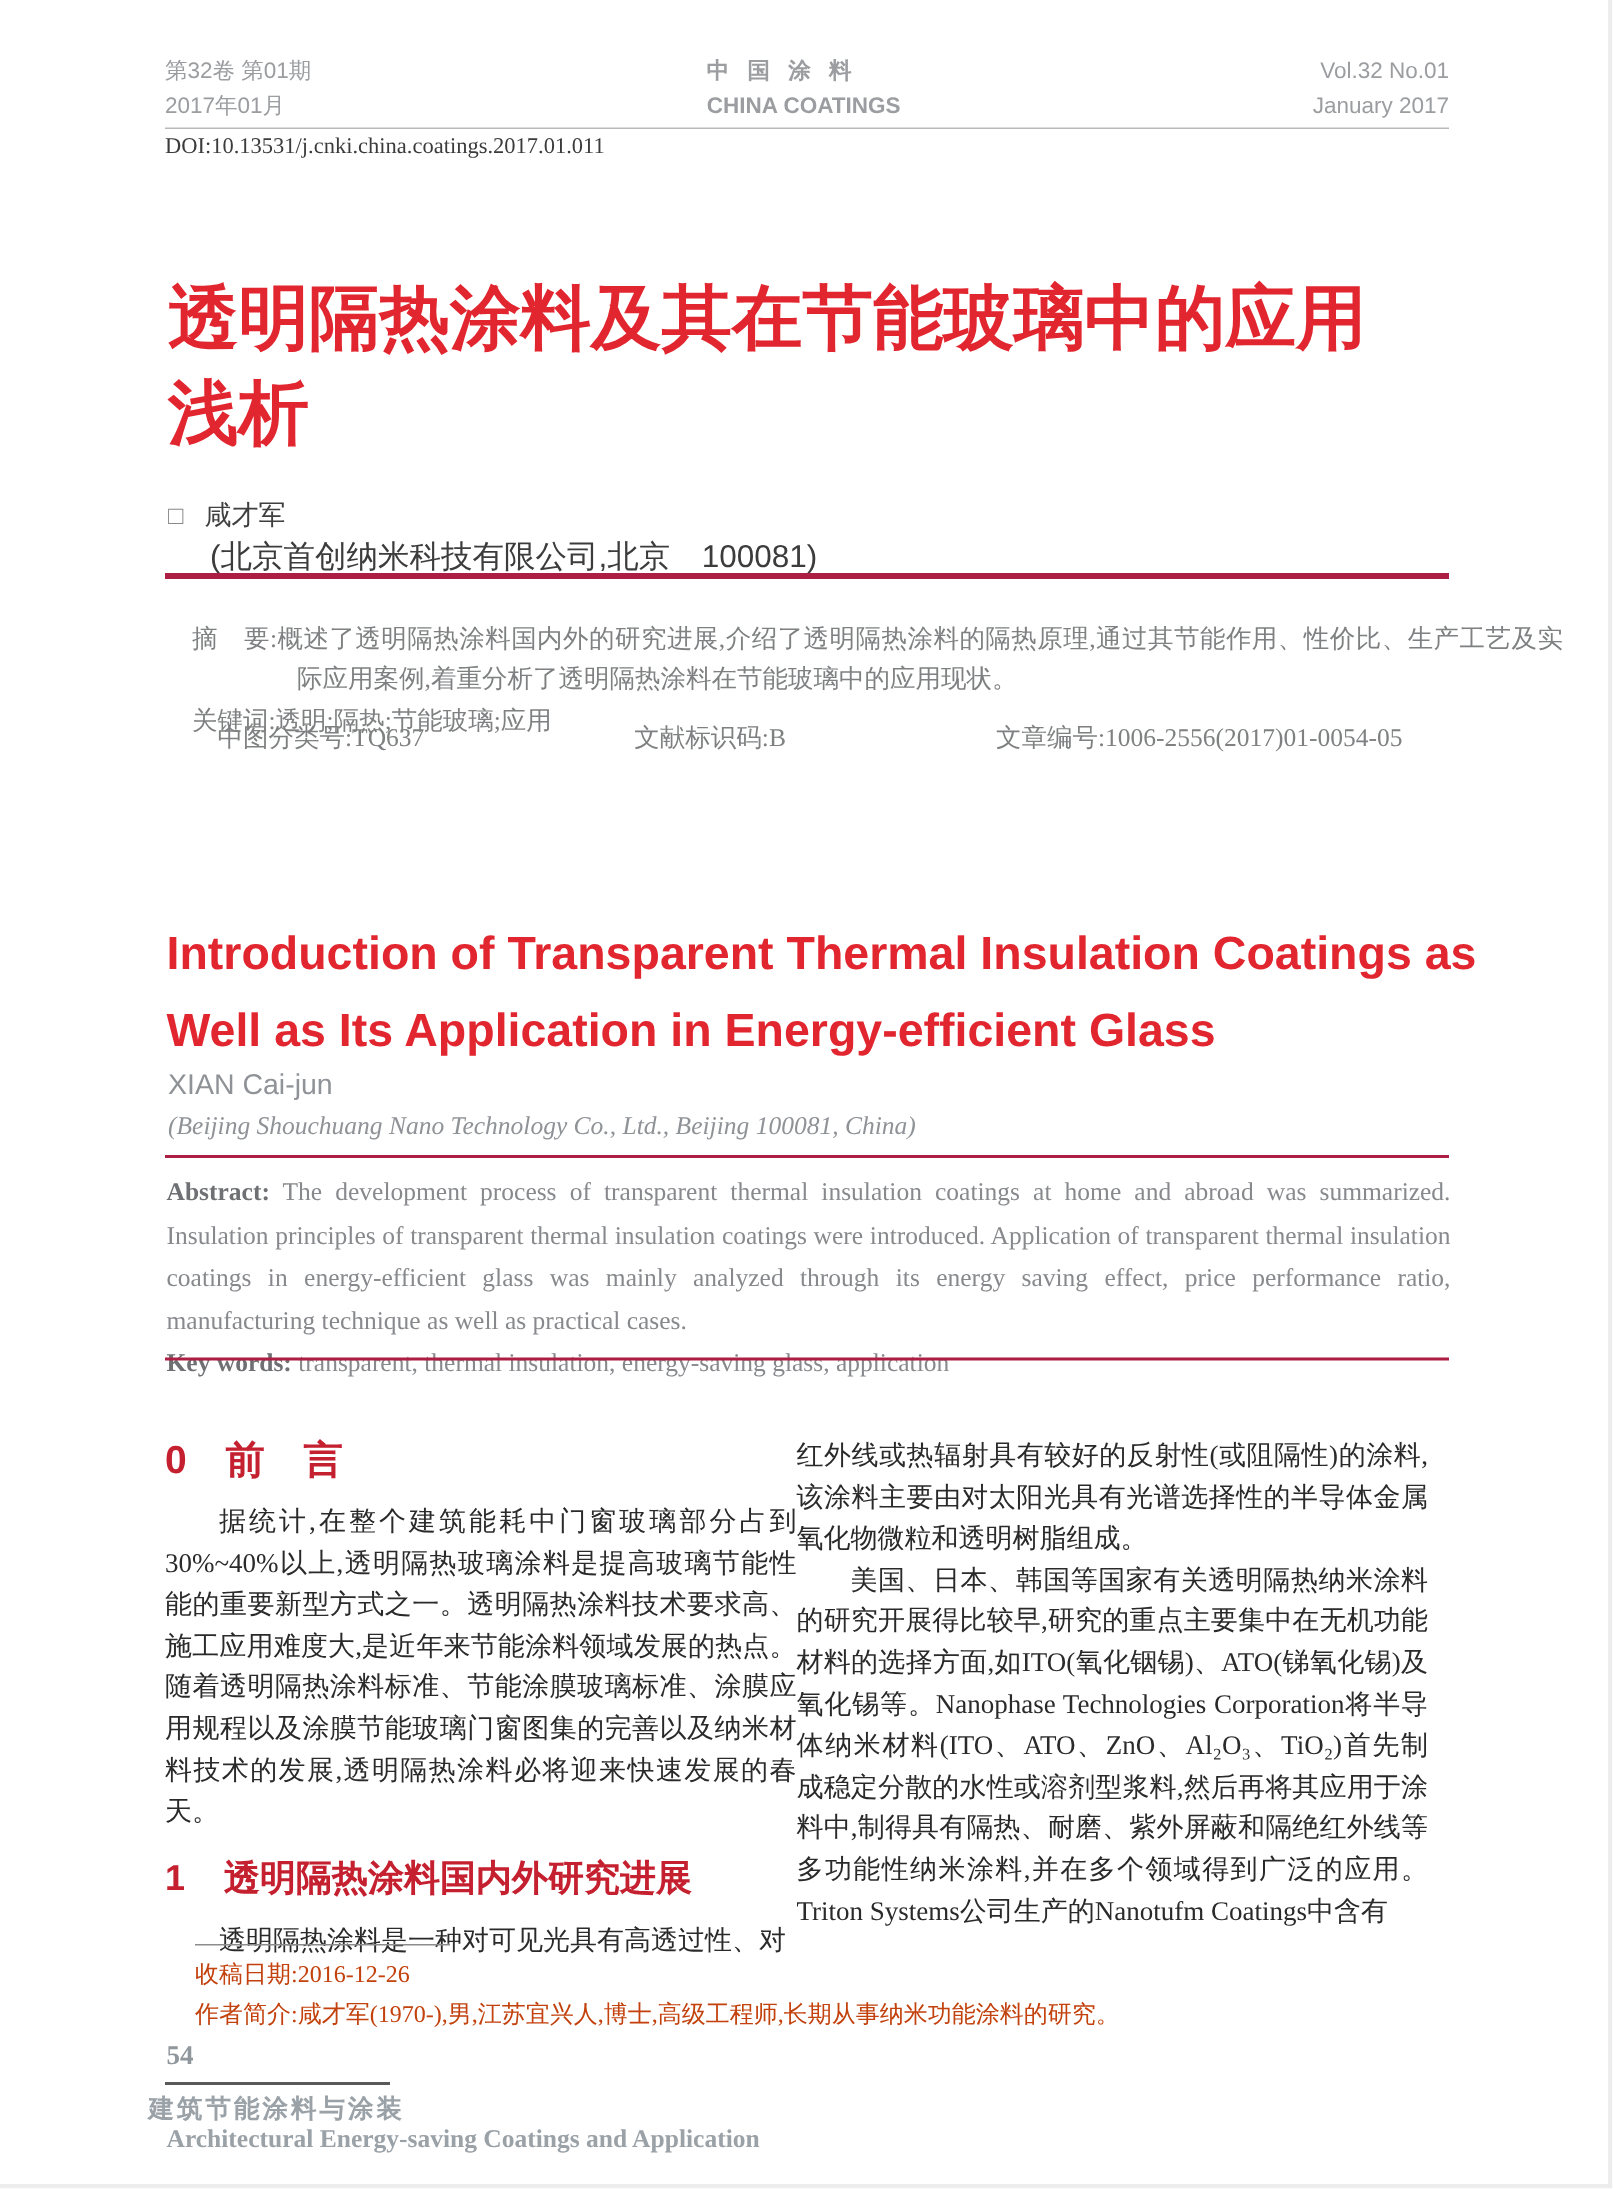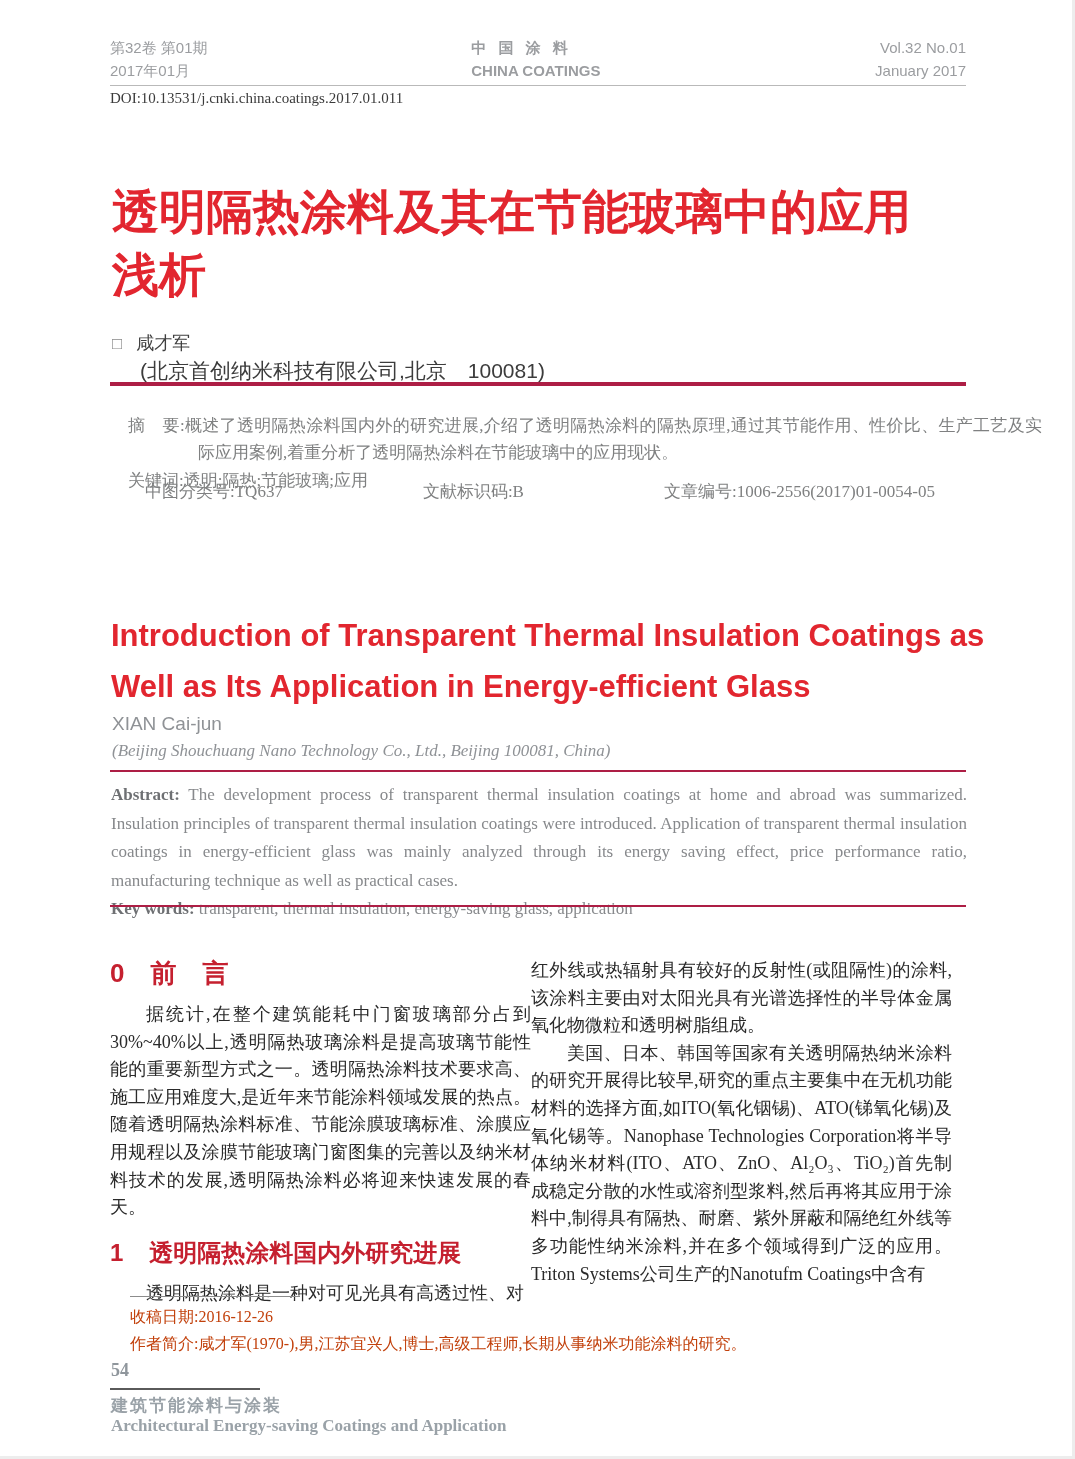--- a/index.html
+++ b/index.html
@@ -56,21 +56,21 @@
   .body-p{margin:0;font-size:18px;line-height:27.6px;color:#2a2a2a;text-align:justify;}
   .indent{text-indent:2em;}
 
   
   #footnote{top:1296px;left:110px;width:860px;font-size:16px;line-height:27px;color:#c2410c;margin-left:20px;}
   #footnote-rule{width:170px;height:1px;background:#8c8c8c;margin-bottom:6px;}
 
   
   #footer-num{top:1360px;left:111px;font-size:18px;font-weight:bold;color:#8f969c;}
   #footer-line{top:1388px;left:110px;width:150px;height:2px;background:#5a5a5a;}
-  #footer-cn{top:1394px;left:111px;font-size:17px;font-weight:bold;color:#9aa2a8;
+  #footer-cn{top:1394px;left:99px;font-size:17px;font-weight:bold;color:#9aa2a8;
      font-family:"Liberation Sans","DejaVu Sans",sans-serif;letter-spacing:2px;}
   #footer-en{top:1416px;left:111px;font-size:17px;font-weight:bold;color:#9aa2a8;}
 </style>
 </head>
 <body>
 
 <div id="page">
 
   <div id="journal-header" class="abs">
     <div class="left">

